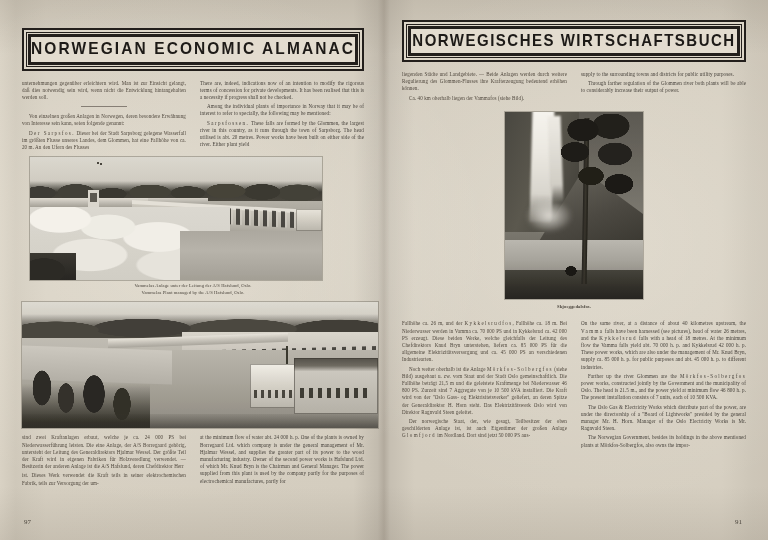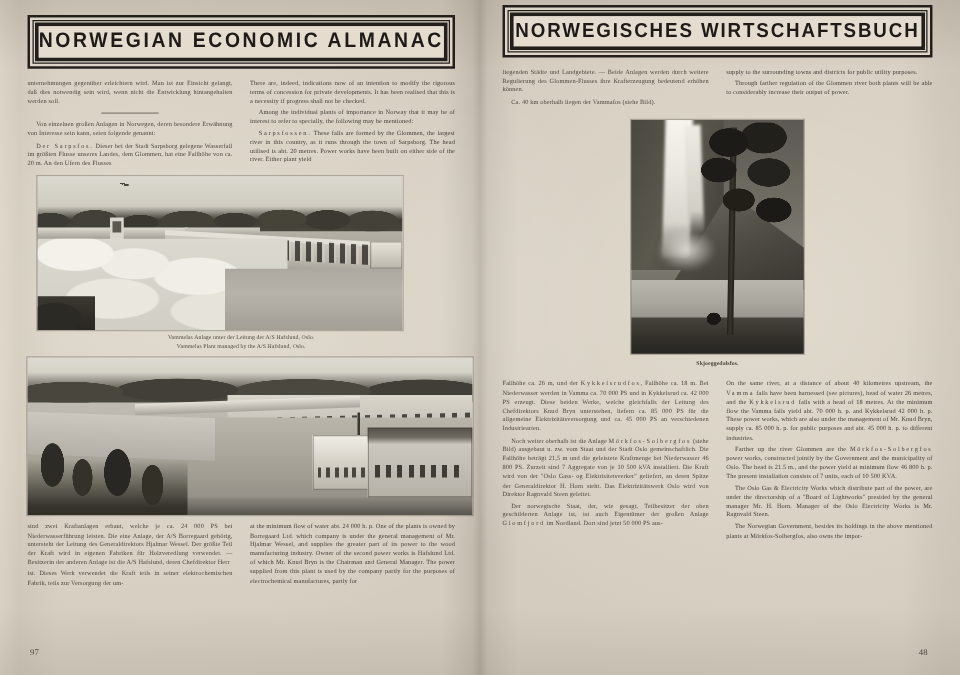--- a/index.html
+++ b/index.html
@@ -23,21 +23,21 @@
       radial-gradient(ellipse 60% 70% at 22% 45%, rgba(255,252,244,.30), rgba(255,252,244,0) 70%),
       radial-gradient(ellipse 60% 70% at 78% 45%, rgba(255,252,244,.26), rgba(255,252,244,0) 70%),
       linear-gradient(180deg, rgba(120,110,95,.18) 0%, rgba(120,110,95,0) 10%,
                       rgba(120,110,95,0) 90%, rgba(120,110,95,.16) 100%);
     mix-blend-mode:normal;
   }
   .page{position:absolute;top:0;height:540px;}
   .page-left{left:0;width:384px;}
   .page-right{left:384px;width:384px;}
 
-  .page-inner{position:absolute;}
+  .page-inner{position:absolute;margin-top:16px;}
   .page-left .page-inner{left:22px;top:12px;width:342px;}
   .page-right .page-inner{left:18px;top:4px;width:344px;}
 
   
   .plaque{
     position:relative;
     border:2px solid #231f1c;
     padding:2px;
     background:#ddd6c8;
     box-shadow:0 0 0 0 transparent;
@@ -378,16 +378,16 @@
         </div>
         <div class="col">
           <p class="en noind"><span>On the same river, at a distance of about 40 kilometres upstream, the </span><span class="sp">Vamma</span><span> falls have been harnessed (see pictures), head of water 26 metres, and the </span><span class="sp">Kykkelsrud</span><span> falls with a head of 18 metres. At the minimum flow the Vamma falls yield abt. 70 000 h. p. and Kykkelsrud 42 000 h. p. These power works, which are also under the management of Mr. Knud Bryn, supply ca. 85 000 h. p. for public purposes and abt. 45 000 h. p. to different industries.</span></p>
           <p class="en"><span>Farther up the river Glommen are the </span><span class="sp">Mörkfos-Solbergfos</span><span> power works, constructed jointly by the Government and the municipality of Oslo. The head is 21.5 m., and the power yield at minimum flow 46 800 h. p. The present installation consists of 7 units, each of 10 500 KVA.</span></p>
           <p class="en">The Oslo Gas &amp; Electricity Works which distribute part of the power, are under the directorship of a "Board of Lightworks" presided by the general manager Mr. H. Horn. Manager of the Oslo Electricity Works is Mr. Ragnvald Steen.</p>
           <p class="en">The Norwegian Government, besides its holdings in the above mentioned plants at Mörkfos-Solbergfos, also owns the impor-</p>
         </div>
       </div>
 
     </div>
-    <div class="page-num">48</div>
+    <div class="page-num">91</div>
   </div>
 
 </div>
 
 </body></html>

